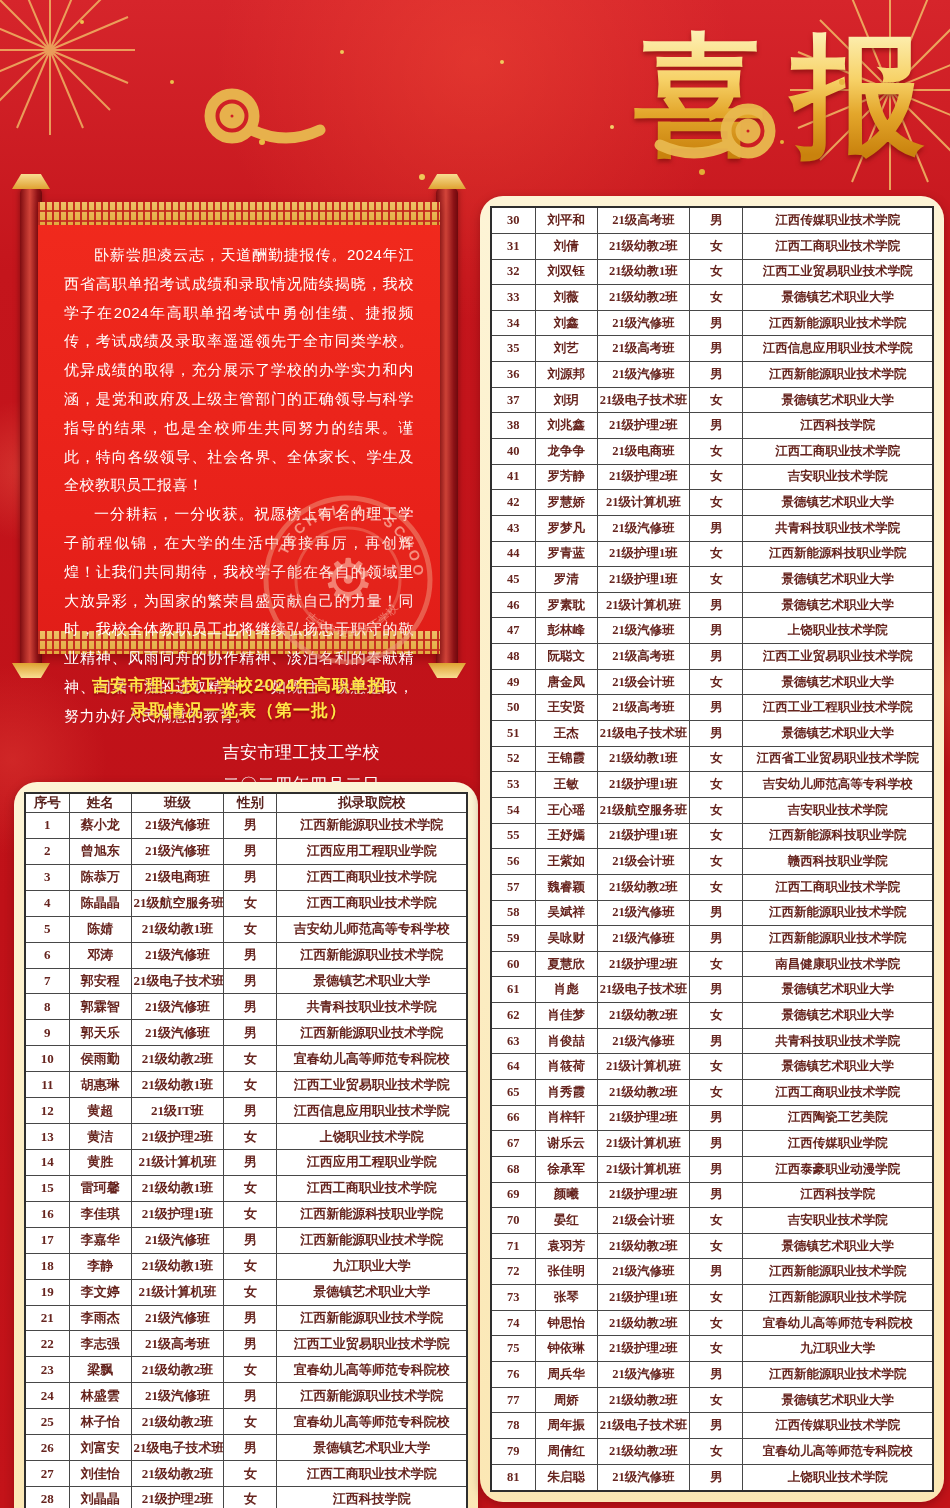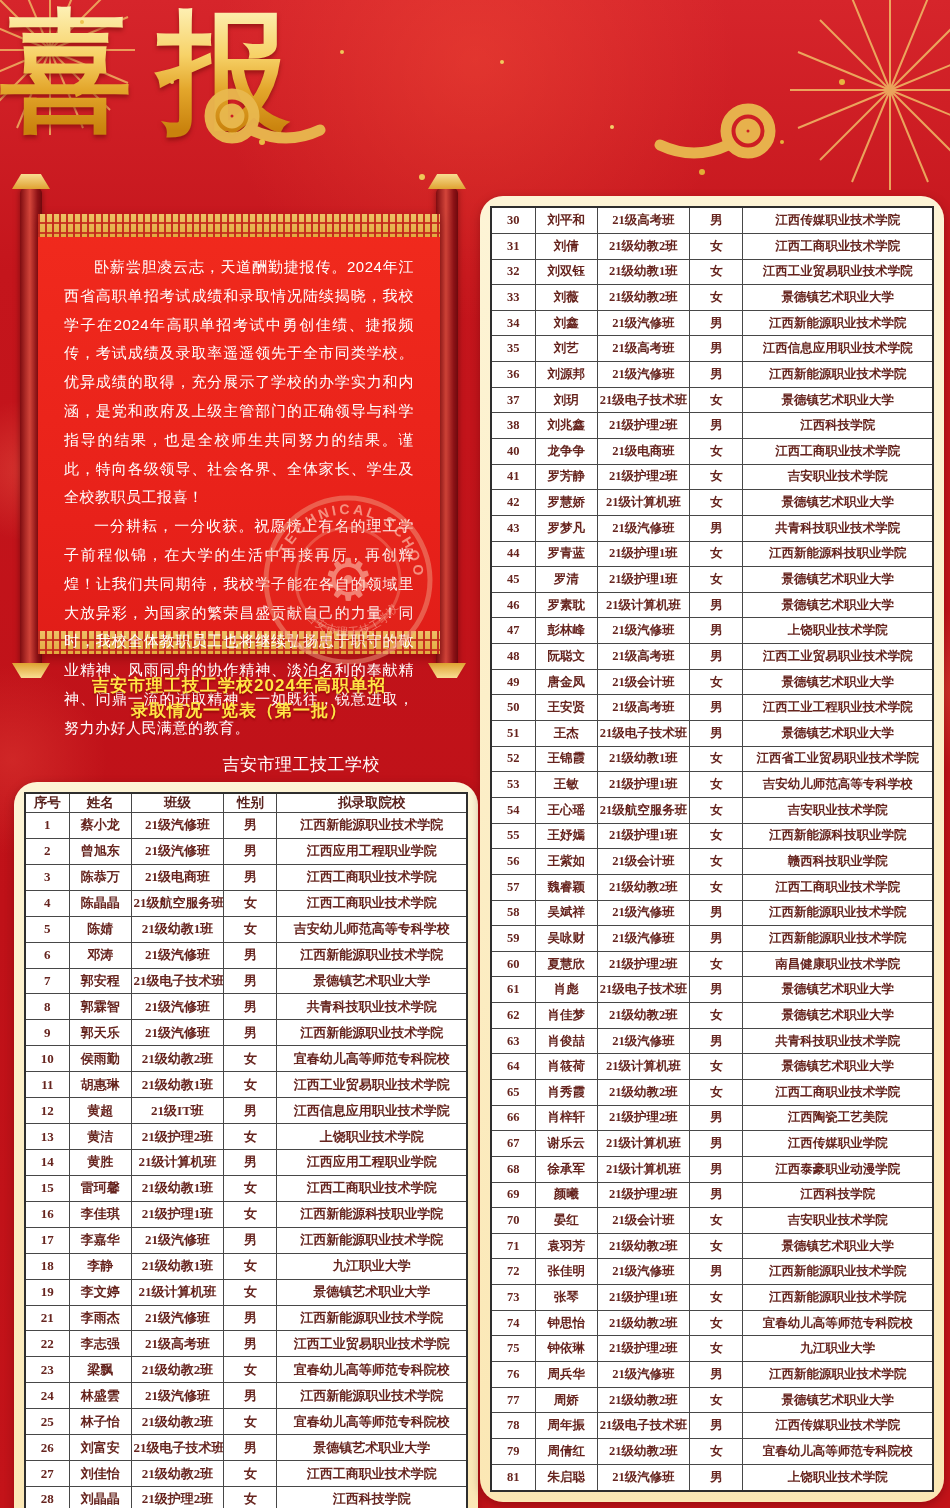--- a/index.html
+++ b/index.html
@@ -9,21 +9,21 @@
     background-image:
       radial-gradient(circle at 25px 470px, rgba(255,120,90,.30), transparent 70px),
       radial-gradient(circle at 12px 760px, rgba(255,100,80,.25), transparent 95px),
       radial-gradient(circle at 940px 690px, rgba(255,150,100,.22), transparent 80px),
       radial-gradient(circle at 475px 60px, rgba(255,90,60,.35), transparent 260px),
       linear-gradient(180deg,#d6252b 0%,#c4151c 18%,#bf1118 60%,#c31319 100%);
   }
   
   .hero{position:absolute;left:0;top:0;width:950px;height:200px;}
   .poster-title{
-    position:absolute;left:0;right:0;top:0;text-align:left;
+    position:absolute;left:0;right:0;top:24px;text-align:right;
     font-family:"Liberation Serif","DejaVu Serif",serif;
     font-size:132px;font-weight:900;letter-spacing:26px;line-height:1.1;
     background:linear-gradient(180deg,#fdf0b4 5%,#f7d268 38%,#e3a62b 62%,#c9820d 90%);
     -webkit-background-clip:text;background-clip:text;color:transparent;
     filter:drop-shadow(0 3px 2px rgba(110,10,5,.55));
   }
   .fw{position:absolute;opacity:.85;}
   .cloud{position:absolute;}
   .confetti{position:absolute;width:4px;height:4px;border-radius:2px;background:#edc24f;
     box-shadow:180px 120px 0 1px #e9bb44,420px 40px 0 0 #f0ca5e,620px 150px 0 1px #e2ae35,
@@ -36,21 +36,21 @@
     box-shadow:0 0 6px rgba(60,0,0,.5);}
   .rod.left{left:12px}.rod.right{right:12px}
   .rod-cap{position:absolute;width:38px;height:15px;
     background:linear-gradient(180deg,#f8dd92,#dfa231);
     clip-path:polygon(24% 0,76% 0,100% 100%,0 100%);}
   .rod-cap.tl{left:4px;top:2px}.rod-cap.tr{right:4px;top:2px}
   .rod-cap.bl{left:4px;bottom:-8px;transform:scaleY(-1)}
   .rod-cap.br{right:4px;bottom:-8px;transform:scaleY(-1)}
   .scroll-body{position:absolute;left:30px;right:30px;top:30px;bottom:16px;
     background:linear-gradient(180deg,#f12a1d,#e8211a 70%,#e01d18);
-    box-shadow:0 4px 10px rgba(90,0,0,.4);margin-top:12px;}
+    box-shadow:0 4px 10px rgba(90,0,0,.4);}
   .band{position:absolute;left:0;right:0;height:23px;
     background:
       repeating-linear-gradient(90deg, rgba(196,40,28,.95) 0 2px, transparent 2px 7px, rgba(196,40,28,.95) 7px 9px, transparent 9px 14px),
       repeating-linear-gradient(0deg, transparent 0 3px, rgba(196,40,28,.85) 3px 5px, transparent 5px 10px),
       linear-gradient(180deg,#eec167,#e2a93e);}
   .band.top{top:0}.band.bottom{bottom:0}
   .scroll-text{position:absolute;left:0;right:0;top:23px;bottom:23px;
     padding:16px 26px 6px 26px;color:#ffffff;font-size:15px;line-height:1.92;
     text-align:justify;letter-spacing:.5px;}
   .scroll-text p{margin:0;text-indent:2em;}

